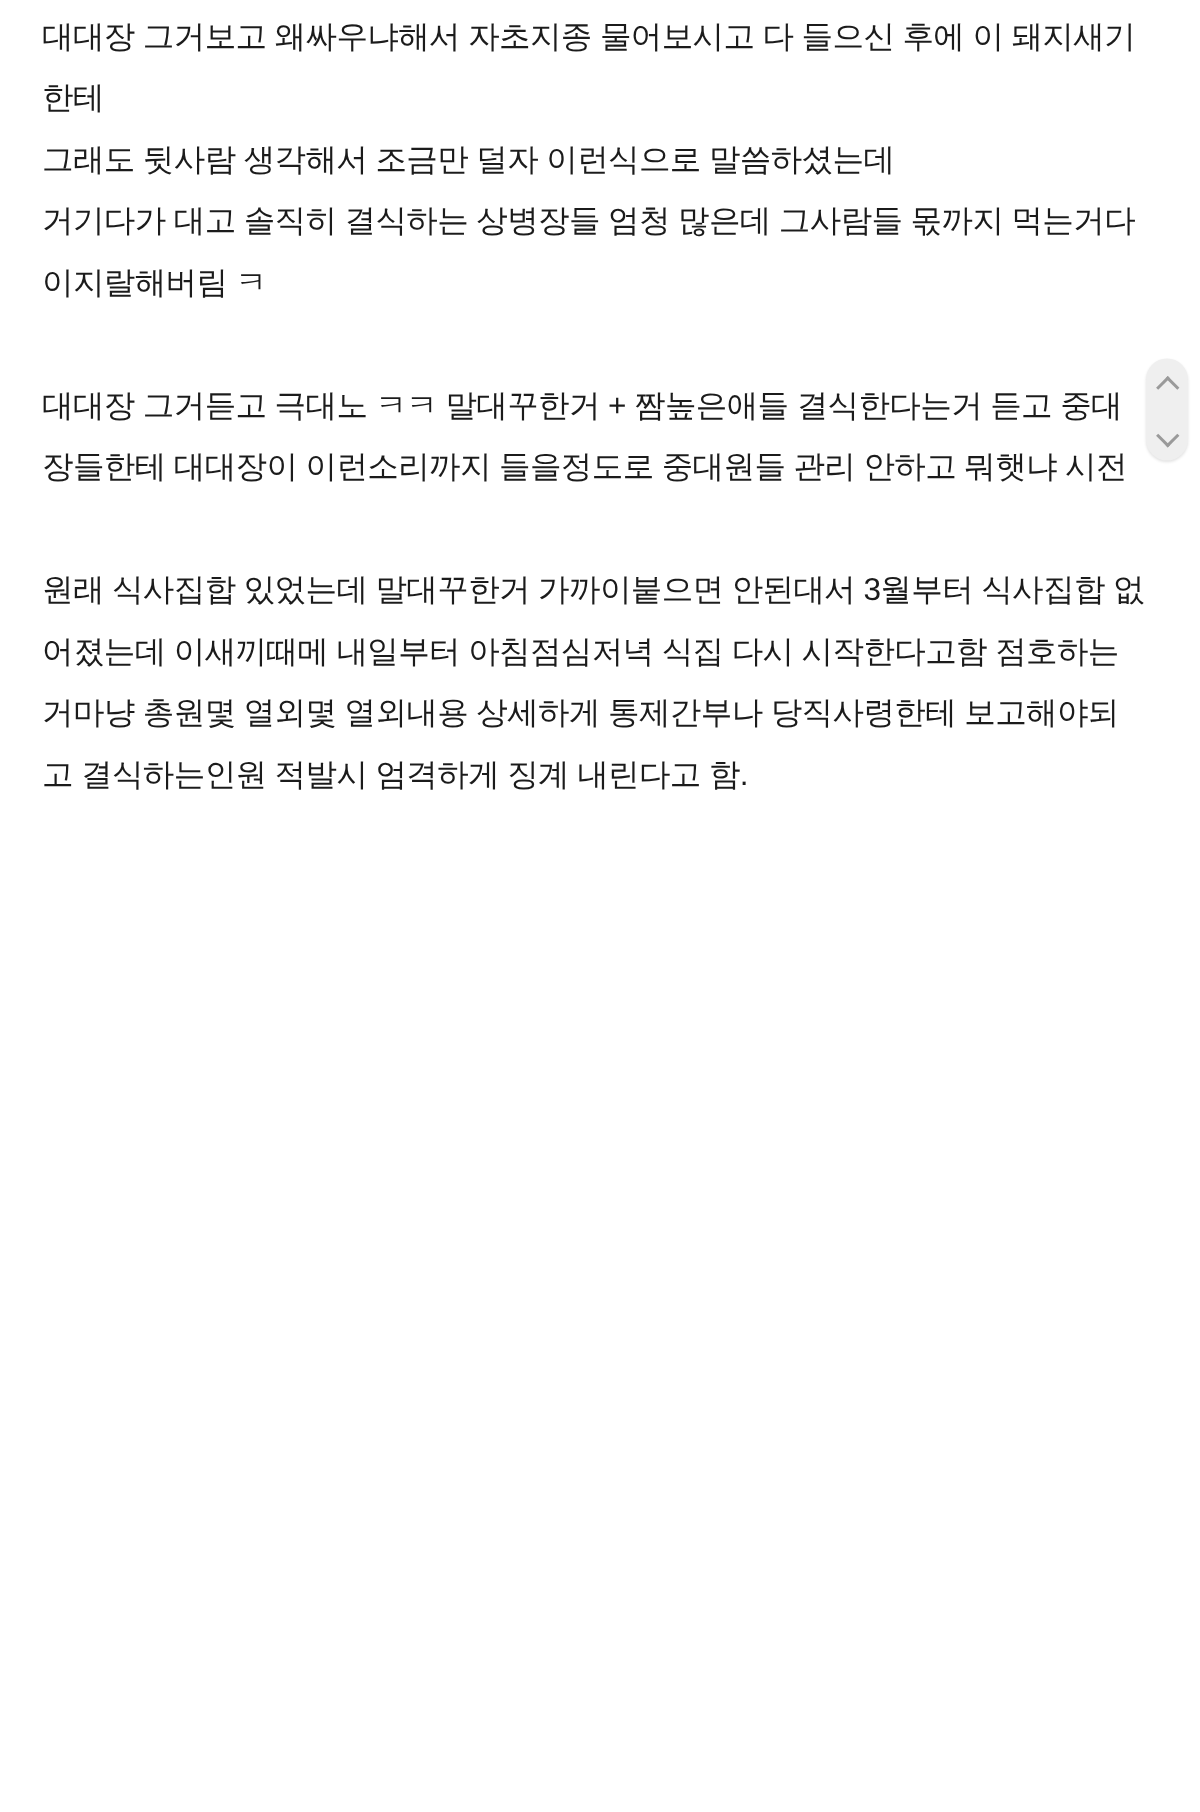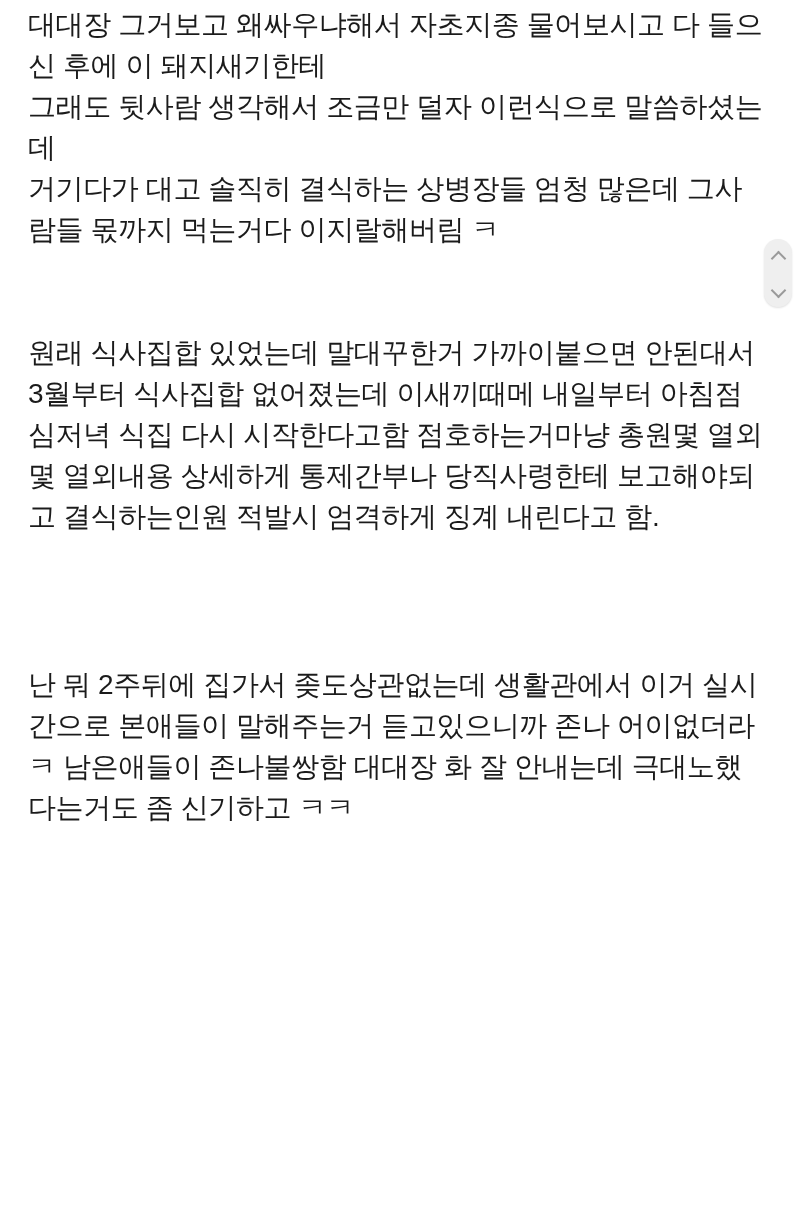--- a/index.html
+++ b/index.html
@@ -17,21 +17,21 @@
   }
   .page {
     position: relative;
     width: 800px;
     height: 1208px;
     background: #ffffff;
     box-sizing: border-box;
     padding: 4px 34px 0 28px;
   }
   .para {
-    font-size: 28px;
+    font-size: 21px;
     line-height: 41px;
     letter-spacing: -0.4px;
     word-break: break-all;
     white-space: pre-wrap;
     margin: 0;
     color: #1b1b1b;
     font-weight: 400;
   }
   .gap-sm { height: 41px; }
   .gap-md { height: 41px; }
@@ -73,27 +73,27 @@
 </head>
 <body>
 
 <div class="page">
 
   <p class="para">대대장 그거보고 왜싸우냐해서 자초지종 물어보시고 다 들으신 후에 이 돼지새기한테
 그래도 뒷사람 생각해서 조금만 덜자 이런식으로 말씀하셨는데
 거기다가 대고 솔직히 결식하는 상병장들 엄청 많은데 그사람들 몫까지 먹는거다 이지랄해버림 ㅋ</p>
   <div class="gap-sm"></div>
 
+  <p class="para">대대장 그거듣고 극대노 ㅋㅋ 말대꾸한거 + 짬높은애들 결식한다는거 듣고 중대장들한테 대대장이 이런소리까지 들을정도로 중대원들 관리 안하고 뭐햇냐 시전</p>
   <div class="gap-md"></div>
 
   <p class="para">원래 식사집합 있었는데 말대꾸한거 가까이붙으면 안된대서 3월부터 식사집합 없어졌는데 이새끼때메 내일부터 아침점심저녁 식집 다시 시작한다고함 점호하는거마냥 총원몇 열외몇 열외내용 상세하게 통제간부나 당직사령한테 보고해야되고 결식하는인원 적발시 엄격하게 징계 내린다고 함.</p>
   <div class="gap-md"></div>
 
   <div class="gap-lg"></div>
 
-  <p class="para">난 뭐 2주뒤에 집가서 좆도상관없는데 생활관에서 이거 실시간으로 본애들이 말해주는거 듣고있으니까 존나 어이없더라 ㅋ 남은애들이 존나불쌍함 대대장 화 잘 안내는데 극대노했다는거도 좀 신기하고 ㅋㅋ</p>
 
   <div class="scroll-control">
     <span class="chev up"></span>
     <span class="chev down"></span>
   </div>
 
 </div>
 
 </body></html>

